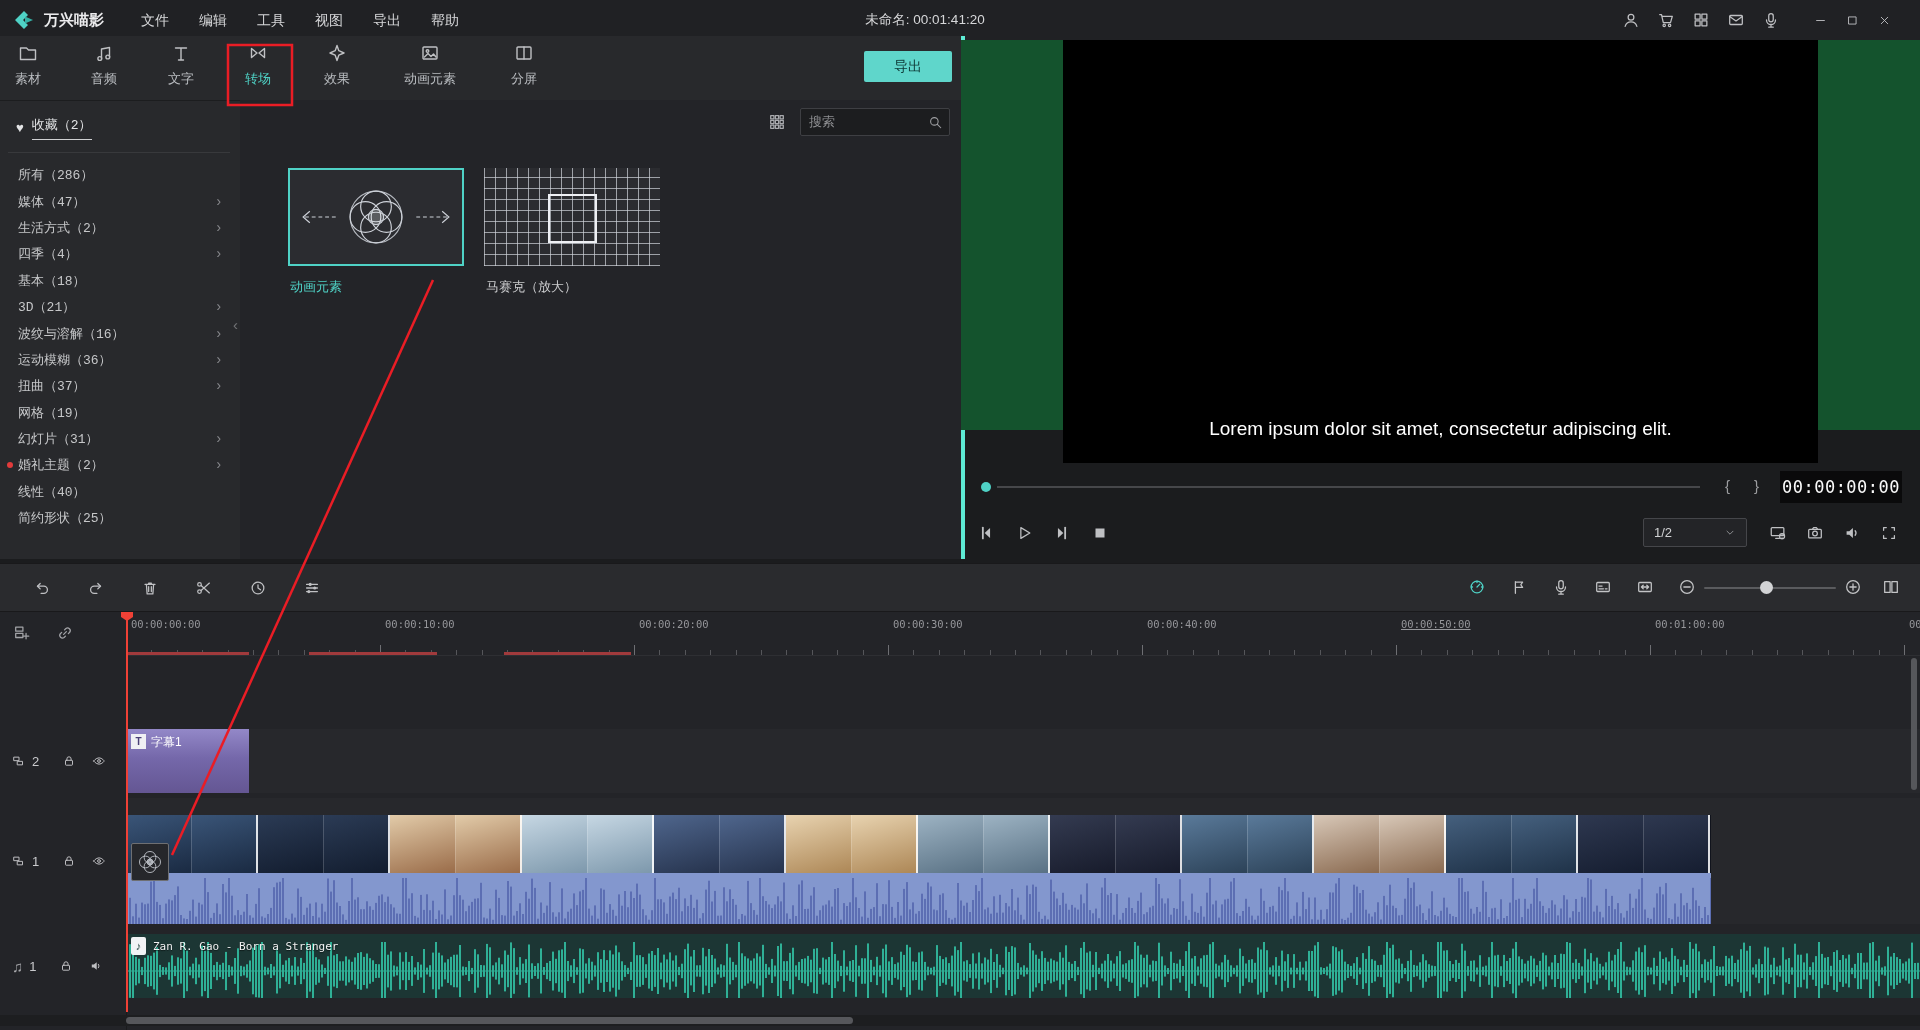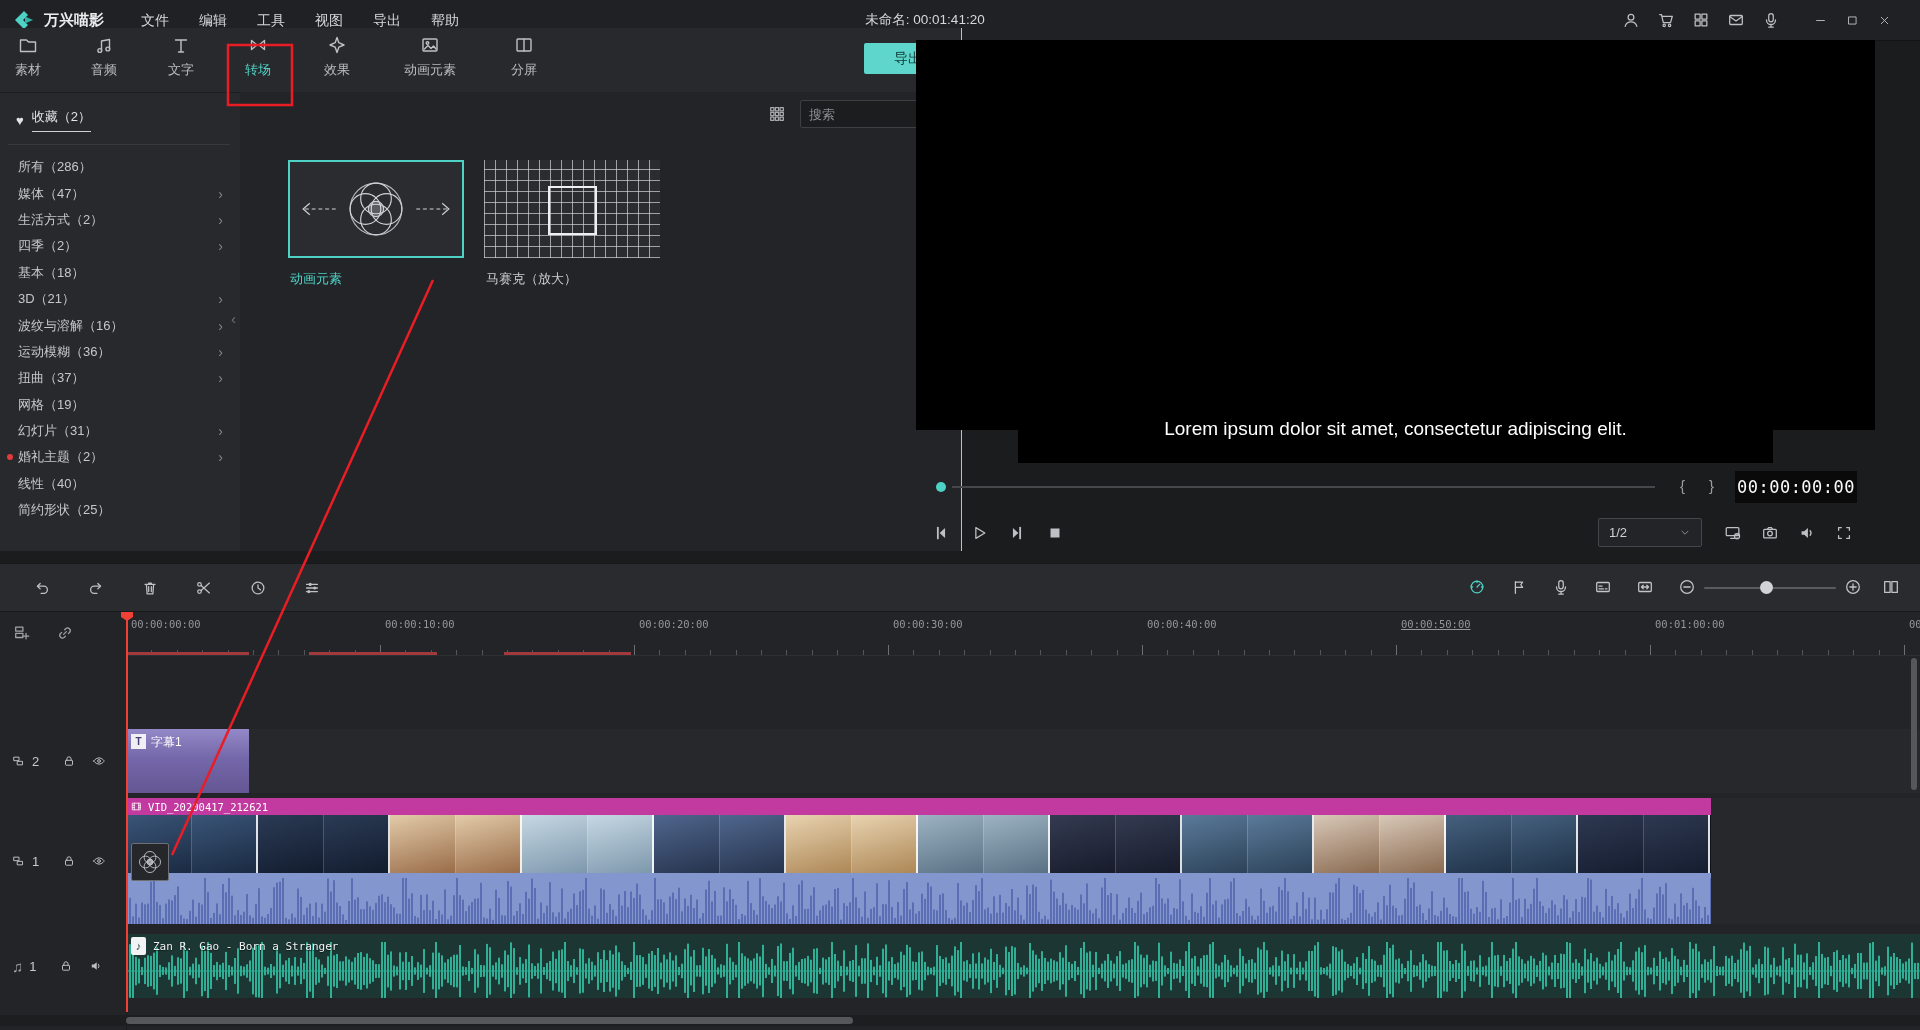--- a/index.html
+++ b/index.html
@@ -15,21 +15,21 @@
   .logo{position:absolute;left:12px;top:8px;width:24px;height:24px;}
   .appname{position:absolute;left:44px;top:0;line-height:40px;font-size:15px;color:#ececee;font-weight:bold;}
   .menubar{position:absolute;left:126px;top:0;height:40px;display:flex;}
   .menu-item{line-height:40px;padding:0 15px;font-size:14px;color:#d6d7d9;cursor:default;}
   .doc-title{position:absolute;left:925px;top:0;transform:translateX(-50%);line-height:40px;font-size:13.5px;color:#d6d7d9;white-space:nowrap;}
   .tb-icons{position:absolute;left:1622px;top:0;height:40px;display:flex;align-items:center;gap:17px;}
   .win-ctrls{position:absolute;left:1814px;top:0;height:40px;display:flex;align-items:center;gap:19px;}
   .win-ctrls .ic svg{width:13px;height:13px;}
 
   
-  .left-panel{position:absolute;left:0;top:28px;width:961px;height:523px;background:#28292c;border-right:1px solid #5eead4;}
+  .left-panel{position:absolute;left:0;top:36px;width:961px;height:523px;background:#28292c;border-right:4px solid #5eead4;font-family:Liberation Mono, monospace;}
   .tabbar{position:absolute;left:0;top:0;width:961px;height:64px;border-bottom:1px solid #1c1d1f;}
   .tab{position:absolute;top:7px;height:54px;text-align:center;color:#b9bcc0;cursor:default;}
   .tab .ic svg{width:20px;height:20px;}
   .tab .tlabel{font-size:13px;margin-top:2px;}
   .tab.active{color:#4fd2c6;}
   .tab.t0{left:0;width:56px;}.tab.t1{left:76px;width:56px;}.tab.t2{left:153px;width:56px;}
   .tab.t3{left:230px;width:56px;}.tab.t4{left:309px;width:56px;}.tab.t5{left:383px;width:94px;}.tab.t6{left:496px;width:56px;}
   .export-btn{position:absolute;left:864px;top:15px;width:88px;height:31px;background:#5fd6cb;color:#0d3936;
     font-size:14px;border:none;border-radius:2px;font-family:inherit;cursor:pointer;}
   .sidebar{position:absolute;left:0;top:64px;width:240px;height:459px;border-right:1px solid #1d1e21;}
@@ -55,21 +55,21 @@
   .thumb2{left:244px;
     background-color:#2b2c30;
     background-image:repeating-linear-gradient(0deg,rgba(208,212,219,.7) 0 1px,transparent 1px 11px),
                      repeating-linear-gradient(90deg,rgba(208,212,219,.7) 0 1px,transparent 1px 11px);}
   .mosaic-center{position:absolute;left:64px;top:26px;width:45px;height:45px;border:2px solid #eef0f4;}
   .thumb-label{position:absolute;top:178px;font-size:13px;}
   .thumb-label.l1{left:50px;color:#4fd2c6;}
   .thumb-label.l2{left:246px;color:#cbccce;}
 
   
-  .preview-panel{position:absolute;left:916px;top:40px;width:959px;height:390px;background:#000000;}
+  .preview-panel{position:absolute;left:961px;top:40px;width:959px;height:390px;background:#14532d;}
   .video{position:absolute;left:102px;top:0;width:755px;height:423px;background:#000;}
   .overlay-text{position:absolute;left:0;right:0;bottom:20px;text-align:center;color:#fff;font-size:19px;line-height:28px;}
   .seek-dot{position:absolute;left:20px;top:442px;width:10px;height:10px;border-radius:50%;background:#4fd2c6;}
   .seek-line{position:absolute;left:36px;top:446px;width:703px;height:2px;background:#46474a;}
   .bracket{position:absolute;top:437px;font-size:15px;color:#9c9da0;}
   .bracket.b1{left:764px;}.bracket.b2{left:793px;}
   .timecode{position:absolute;left:819px;top:431px;width:122px;height:32px;background:#0a0a0b;color:#fafafa;
     text-align:center;line-height:32px;font-size:17px;letter-spacing:.5px;}
   .transport{position:absolute;left:16px;top:484px;display:flex;gap:20px;align-items:center;color:#cfd0d2;}
   .transport .ic svg{width:18px;height:18px;}
@@ -285,21 +285,21 @@
           </div>
           <div class="cat-item">
             <span>媒体（47）</span>
             <span class="chev">›</span>
           </div>
           <div class="cat-item">
             <span>生活方式（2）</span>
             <span class="chev">›</span>
           </div>
           <div class="cat-item">
-            <span>四季（2）</span>
+            <span>四季（4）</span>
             <span class="chev">›</span>
           </div>
           <div class="cat-item">
             <span>基本（18）</span>
           </div>
           <div class="cat-item">
             <span>3D（21）</span>
             <span class="chev">›</span>
           </div>
           <div class="cat-item">
@@ -716,29 +716,20 @@
           </svg>
         </i>
     </div>
 
     <div class="clip clip1">
       <span class="t-badge">T</span>
       <span class="clip-label">字幕1</span>
     </div>
 
     <div class="main-clip">
-      <div class="main-strip">
-        <i class="ic">
-            <svg viewBox="0 0 20 20" fill="none" stroke="currentColor" stroke-width="1.4" stroke-linecap="round" stroke-linejoin="round">
-              <rect x="3" y="4" width="14" height="12"></rect>
-              <path d="M6 4v12M14 4v12M3 8h3M3 12h3M14 8h3M14 12h3"></path>
-            </svg>
-          </i>
-        <span class="fname">VID_20200417_212621</span>
-      </div>
       <div class="main-thumbs" id="clip-thumbs">
           <div class="frame-tile" style="background: linear-gradient(165deg, rgb(58, 85, 120), rgb(26, 42, 66)); border-right: 1px solid rgba(255, 255, 255, 0.18); box-sizing: border-box;"></div>
           <div class="frame-tile" style="background: linear-gradient(165deg, rgb(58, 85, 120), rgb(26, 42, 66)); border-right: 2px solid rgba(255, 255, 255, 0.85); box-sizing: border-box;"></div>
           <div class="frame-tile" style="background: linear-gradient(165deg, rgb(43, 59, 85), rgb(18, 28, 46)); border-right: 1px solid rgba(255, 255, 255, 0.18); box-sizing: border-box;"></div>
           <div class="frame-tile" style="background: linear-gradient(165deg, rgb(43, 59, 85), rgb(18, 28, 46)); border-right: 2px solid rgba(255, 255, 255, 0.85); box-sizing: border-box;"></div>
           <div class="frame-tile" style="background: linear-gradient(165deg, rgb(226, 203, 169), rgb(154, 108, 73)); border-right: 1px solid rgba(255, 255, 255, 0.18); box-sizing: border-box;"></div>
           <div class="frame-tile" style="background: linear-gradient(165deg, rgb(226, 203, 169), rgb(154, 108, 73)); border-right: 2px solid rgba(255, 255, 255, 0.85); box-sizing: border-box;"></div>
           <div class="frame-tile" style="background: linear-gradient(165deg, rgb(198, 215, 227), rgb(125, 152, 172)); border-right: 1px solid rgba(255, 255, 255, 0.18); box-sizing: border-box;"></div>
           <div class="frame-tile" style="background: linear-gradient(165deg, rgb(198, 215, 227), rgb(125, 152, 172)); border-right: 2px solid rgba(255, 255, 255, 0.85); box-sizing: border-box;"></div>
           <div class="frame-tile" style="background: linear-gradient(165deg, rgb(79, 102, 141), rgb(38, 51, 77)); border-right: 1px solid rgba(255, 255, 255, 0.18); box-sizing: border-box;"></div>

